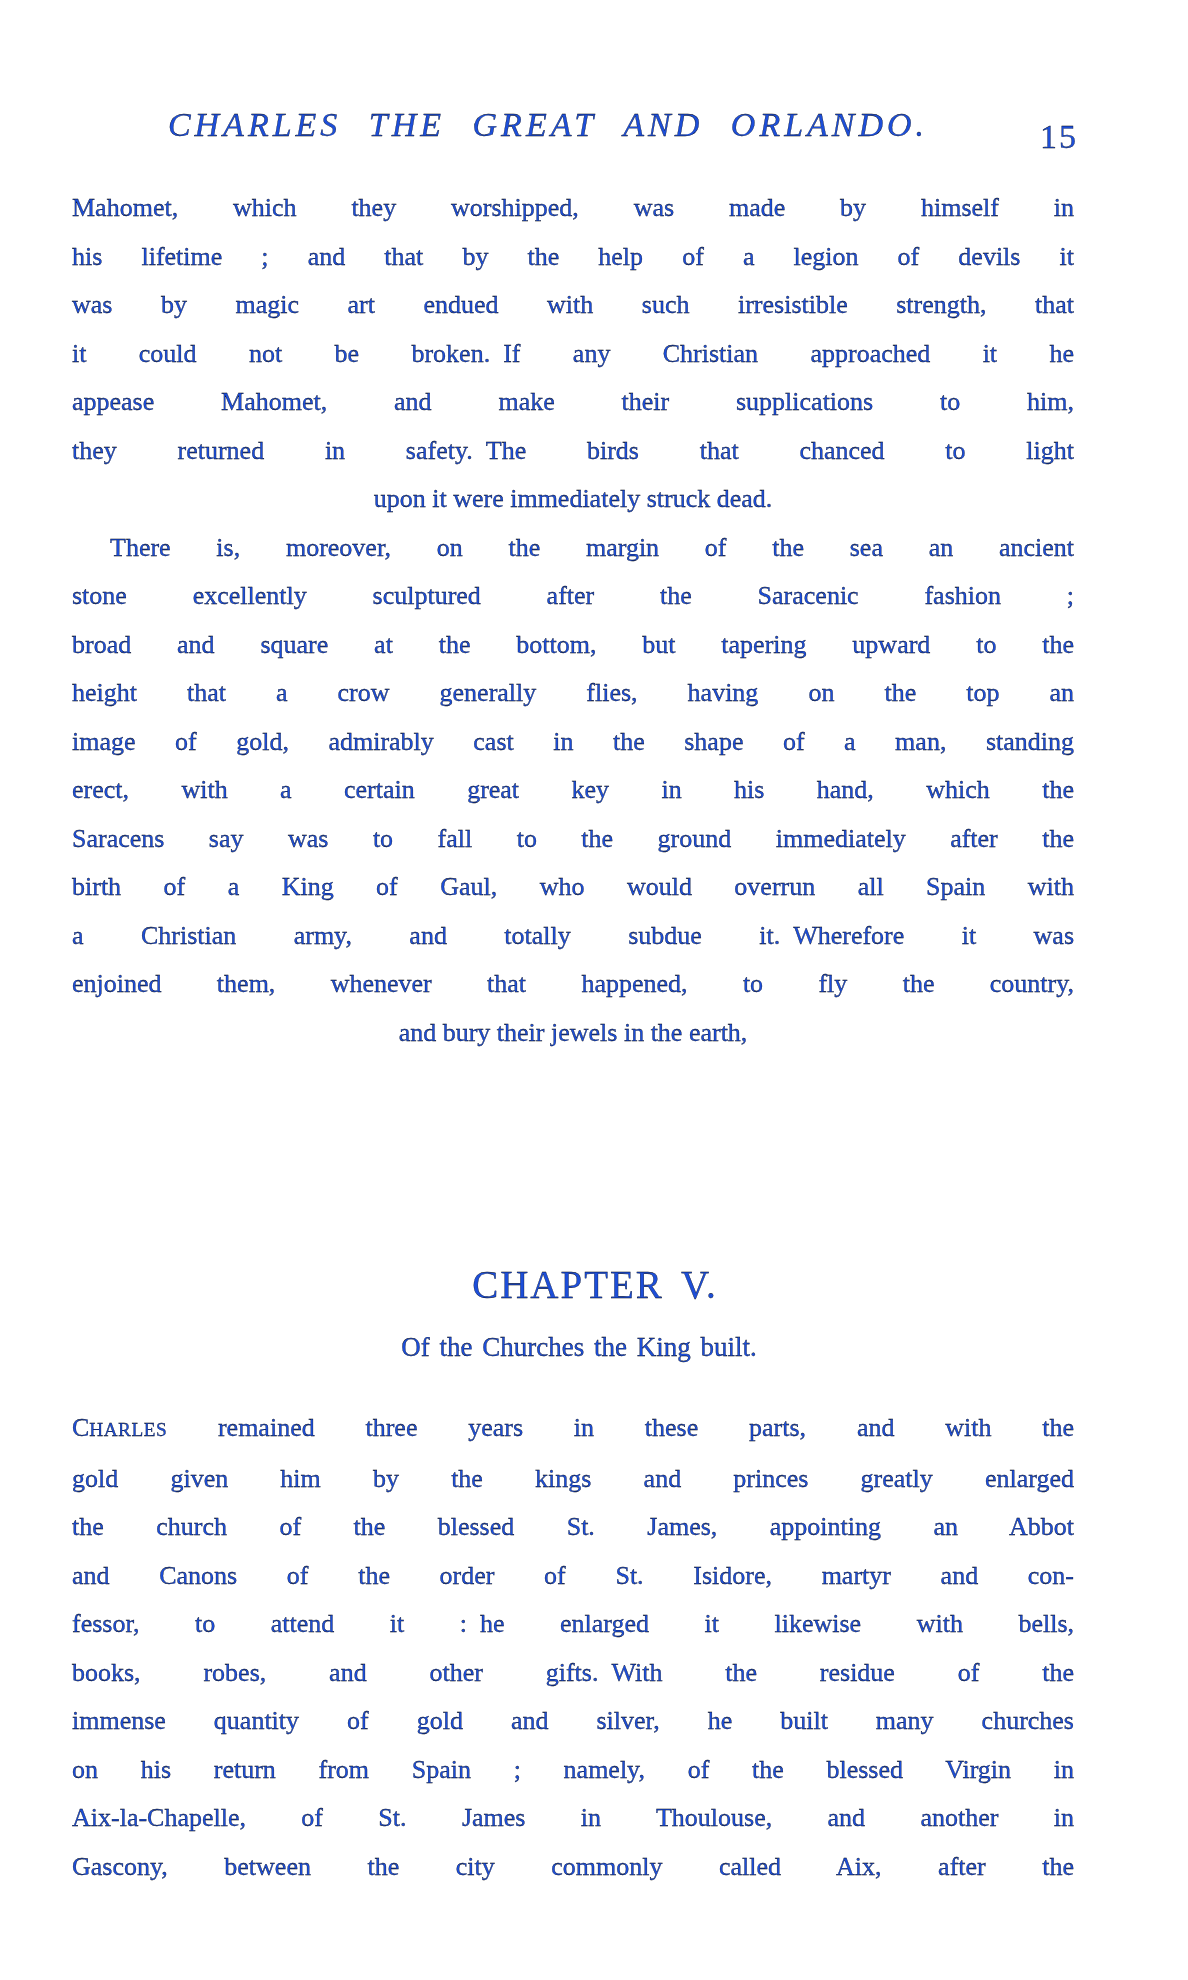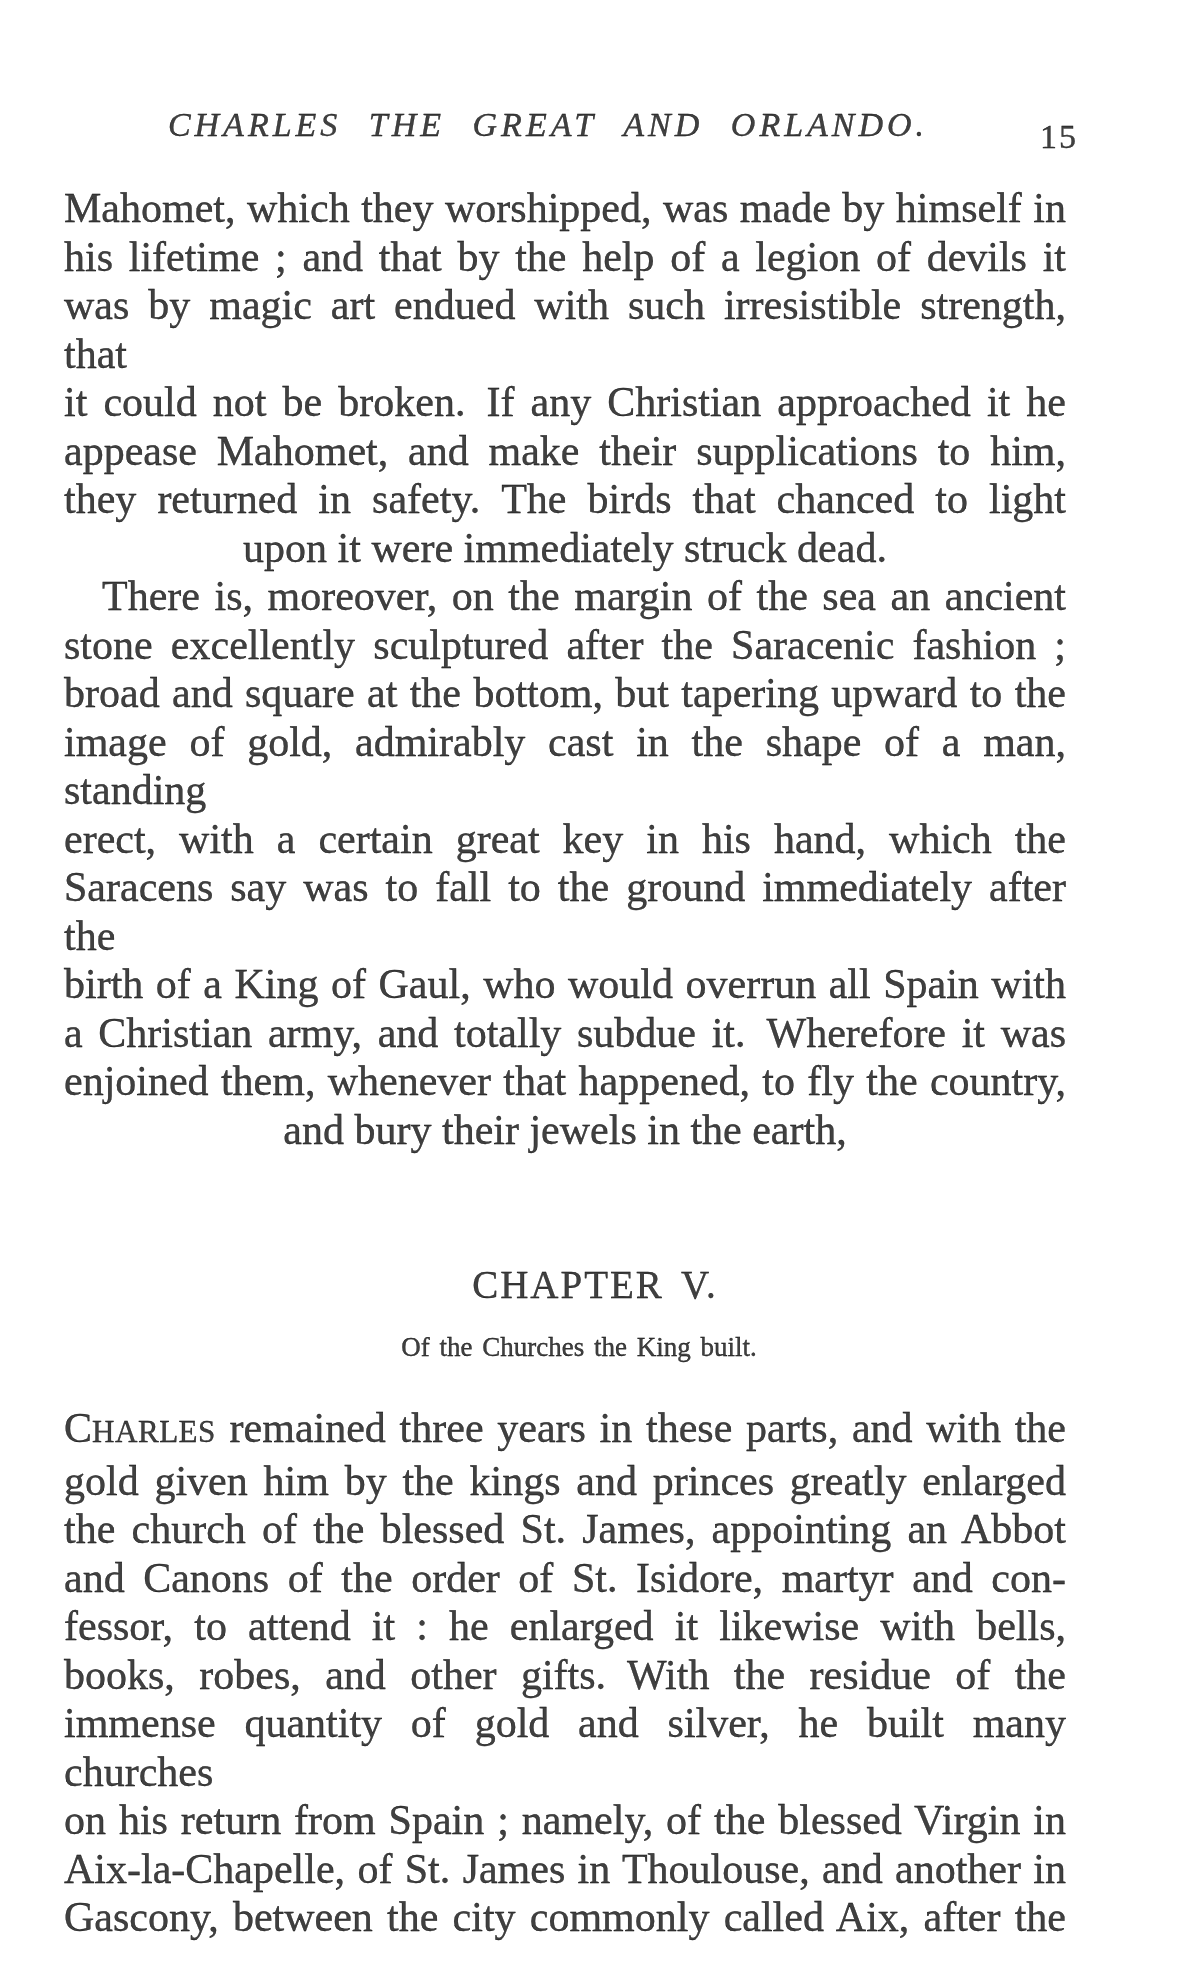--- a/index.html
+++ b/index.html
@@ -1,21 +1,21 @@
 <!DOCTYPE html>
 <html><head>
 <meta charset="utf-8">
 <style>
   html, body { margin: 0; padding: 0; background: #ffffff; }
   .page {
     position: relative;
     width: 1188px;
     height: 1980px;
     background: #ffffff;
-    color: #404040;
+    color: #1d4ed8;
     font-family: "Liberation Serif", "DejaVu Serif", serif;
     overflow: hidden;
     -webkit-text-stroke: 0.3px #000;
   }
   .running-header {
     position: absolute;
     top: 103px;
     left: 78px;
     width: 940px;
     text-align: center;
@@ -28,23 +28,23 @@
   }
   .folio {
     position: absolute;
     top: 118px;
     right: 110px;
     font-size: 34px;
     letter-spacing: 2px;
   }
   .text-col {
     position: absolute;
-    left: 64px;
+    left: 72px;
     width: 1002px;
-    font-size: 42px;
+    font-size: 26px;
     line-height: 48.5px;
   }
   #block1 { top: 184px; }
   #block2 { top: 1404px; }
   .line { text-align: center; }
   .line.just { text-align: justify; text-align-last: justify; }
   .line.indent { text-indent: 38px; }
   .lead-sc { font-size: 0.74em; letter-spacing: 0.5px; }
   .chapter-heading {
     position: absolute;
@@ -81,20 +81,21 @@
       <div class="line just">Mahomet, which they worshipped, was made by himself in</div>
       <div class="line just">his lifetime ; and that by the help of a legion of devils it</div>
       <div class="line just">was by magic art endued with such irresistible strength, that</div>
       <div class="line just">it could not be broken. If any Christian approached it he</div>
       <div class="line just">appease Mahomet, and make their supplications to him,</div>
       <div class="line just">they returned in safety. The birds that chanced to light</div>
       <div class="line">upon it were immediately struck dead.</div>
       <div class="line just indent">There is, moreover, on the margin of the sea an ancient</div>
       <div class="line just">stone excellently sculptured after the Saracenic fashion ;</div>
       <div class="line just">broad and square at the bottom, but tapering upward to the</div>
+      <div class="line just">height that a crow generally flies, having on the top an</div>
       <div class="line just">image of gold, admirably cast in the shape of a man, standing</div>
       <div class="line just">erect, with a certain great key in his hand, which the</div>
       <div class="line just">Saracens say was to fall to the ground immediately after the</div>
       <div class="line just">birth of a King of Gaul, who would overrun all Spain with</div>
       <div class="line just">a Christian army, and totally subdue it. Wherefore it was</div>
       <div class="line just">enjoined them, whenever that happened, to fly the country,</div>
       <div class="line">and bury their jewels in the earth,</div>
     </section>
 
   <h2 class="chapter-heading">CHAPTER V.</h2>

